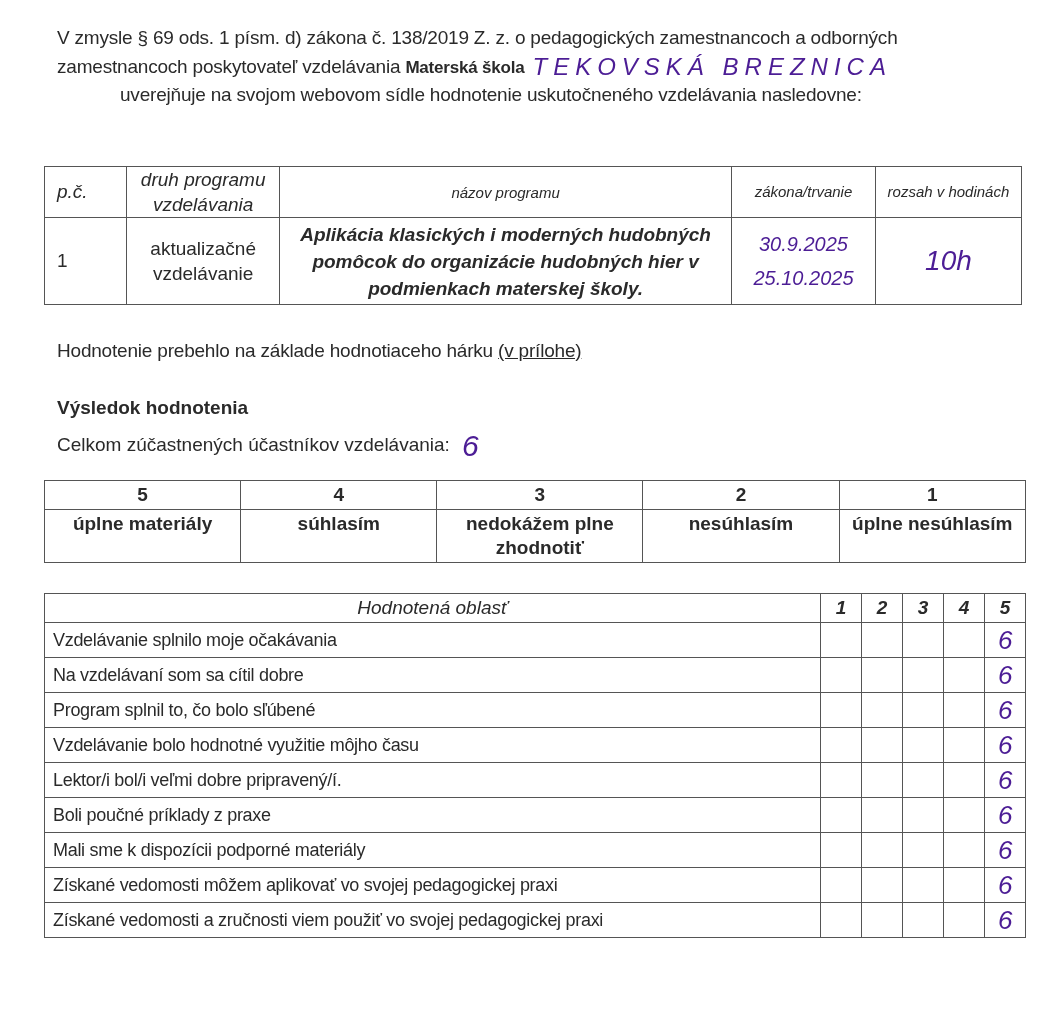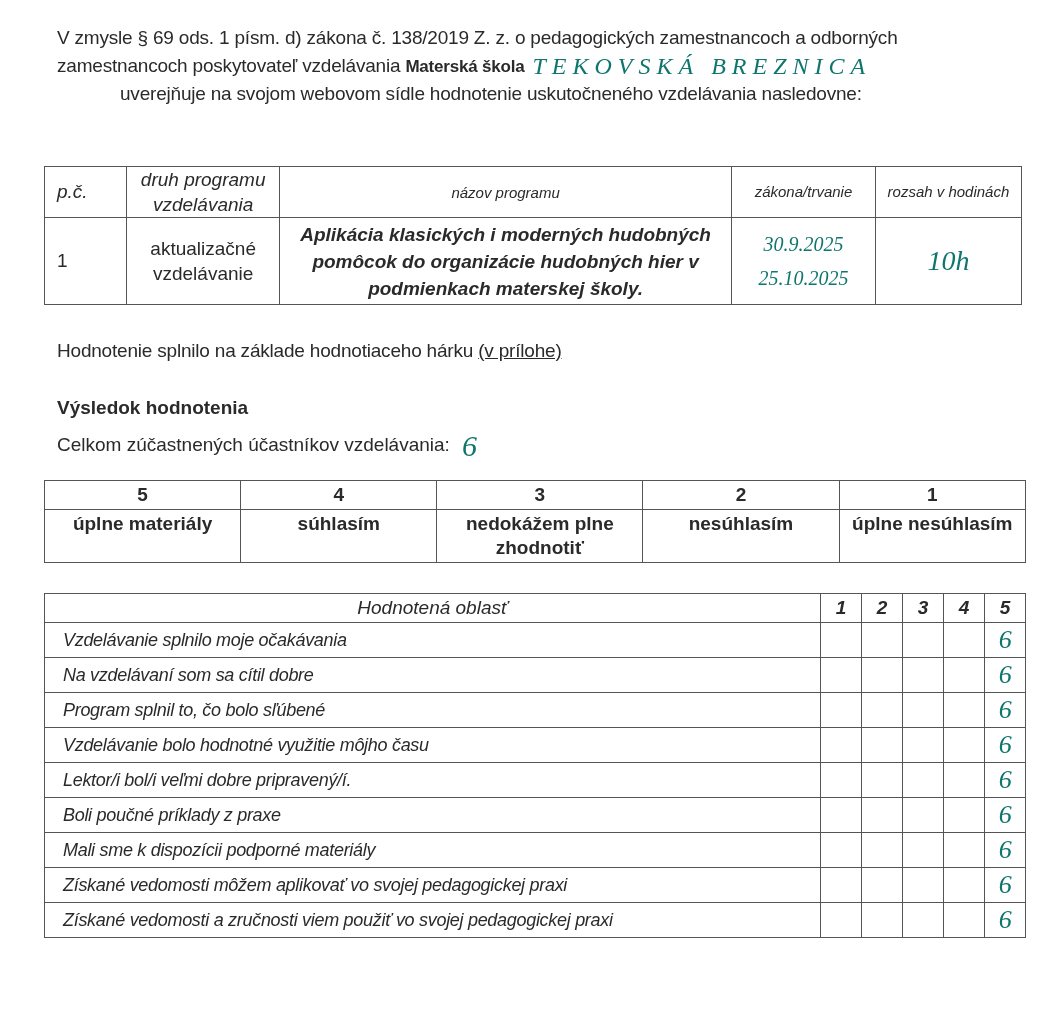--- a/index.html
+++ b/index.html
@@ -4,21 +4,21 @@
 <style>
   html, body { margin: 0; padding: 0; }
   body {
     width: 1059px; height: 1031px; background: #ffffff; position: relative; overflow: hidden;
     font-family: "Liberation Sans", sans-serif; color: #2a2a2a;
   }
   .intro { position: absolute; left: 57px; top: 24px; width: 960px; font-size: 19px; line-height: 27px; letter-spacing: -0.2px; }
   .intro .l1, .intro .l2 { display: block; }
   .intro .l3 { display: block; padding-left: 63px; }
   .intro b { font-weight: bold; font-size: 17px; }
-  .hand { font-family: Liberation Serif, serif; color: #0f766e; font-style: italic; }
+  .hand { font-family: Liberation Sans, sans-serif; color: #4c1d95; font-style: italic; }
   .school-hand { font-size: 24px; letter-spacing: 6px; margin-left: 8px; position: relative; top: 2px; }
 
   table { border-collapse: collapse; position: absolute; }
   td, th { border: 1.5px solid #555; padding: 0; }
 
   #prog { left: 44px; top: 166px; width: 978px; }
   #prog th { font-style: italic; font-weight: normal; font-size: 15px; height: 48px; line-height: 18px; }
   #prog td { height: 86px; text-align: center; }
   #prog .c-num { width: 59px; text-align: left; padding-left: 12px; font-size: 19px; }
   #prog .c-type { width: 133px; font-size: 19px; line-height: 25px; }
@@ -35,21 +35,21 @@
   .result-count .hand { font-size: 30px; margin-left: 12px; position: relative; top: 5px; }
 
   #scale { left: 44px; top: 480px; width: 982px; }
   #scale td { text-align: center; font-weight: bold; font-size: 19px; }
   #scale .num { height: 28px; }
   #scale .lbl { height: 50px; vertical-align: top; line-height: 24px; padding-top: 2px; }
 
   #eval { left: 44px; top: 593px; width: 982px; }
   #eval th { font-style: italic; font-weight: normal; font-size: 19px; height: 28px; }
   #eval th.sc { font-weight: bold; font-size: 19px; width: 40px; }
-  #eval td { height: 34px; font-style: italic; font-size: 18px; padding-left: 18px; letter-spacing: -0.3px; }
+  #eval td { height: 34px; font-size: 18px; padding-left: 8px; letter-spacing: -0.3px; }
   #eval td.cell { padding: 0; width: 40px; text-align: center; font-style: normal; }
   #eval td.cell .hand { font-size: 26px; font-style: italic; }
 </style>
 </head>
 <body>
 
 <div class="intro">
   <span class="l1">V zmysle § 69 ods. 1 písm. d) zákona č. 138/2019 Z. z. o pedagogických zamestnancoch a odborných</span>
   <span class="l2"><span>zamestnancoch poskytovateľ vzdelávania </span><b>Materská škola</b><span class="hand school-hand">TEKOVSKÁ BREZNICA</span></span>
   <span class="l3">uverejňuje na svojom webovom sídle hodnotenie uskutočneného vzdelávania nasledovne:</span>
@@ -72,21 +72,21 @@
       <span class="hand date-hand">30.9.2025</span>
       <span class="hand date-hand">25.10.2025</span>
     </td>
     <td class="c-hours">
       <span class="hand hours-hand">10h</span>
     </td>
   </tr>
 </tbody>
   </table>
 
-<div class="note"><span>Hodnotenie splnilo na základe hodnotiaceho hárku </span><u>(v prílohe)</u></div>
+<div class="note"><span>Hodnotenie prebehlo na základe hodnotiaceho hárku </span><u>(v prílohe)</u></div>
 
 <div class="result-title">Výsledok hodnotenia</div>
 <div class="result-count"><span>Celkom zúčastnených účastníkov vzdelávania:</span><span class="hand">6</span></div>
 
 <table id="scale">
   <tbody>
       <tr>
     <td class="num" style="width:20%">5</td>
     <td class="num" style="width:20%">4</td>
     <td class="num" style="width:21%">3</td>

